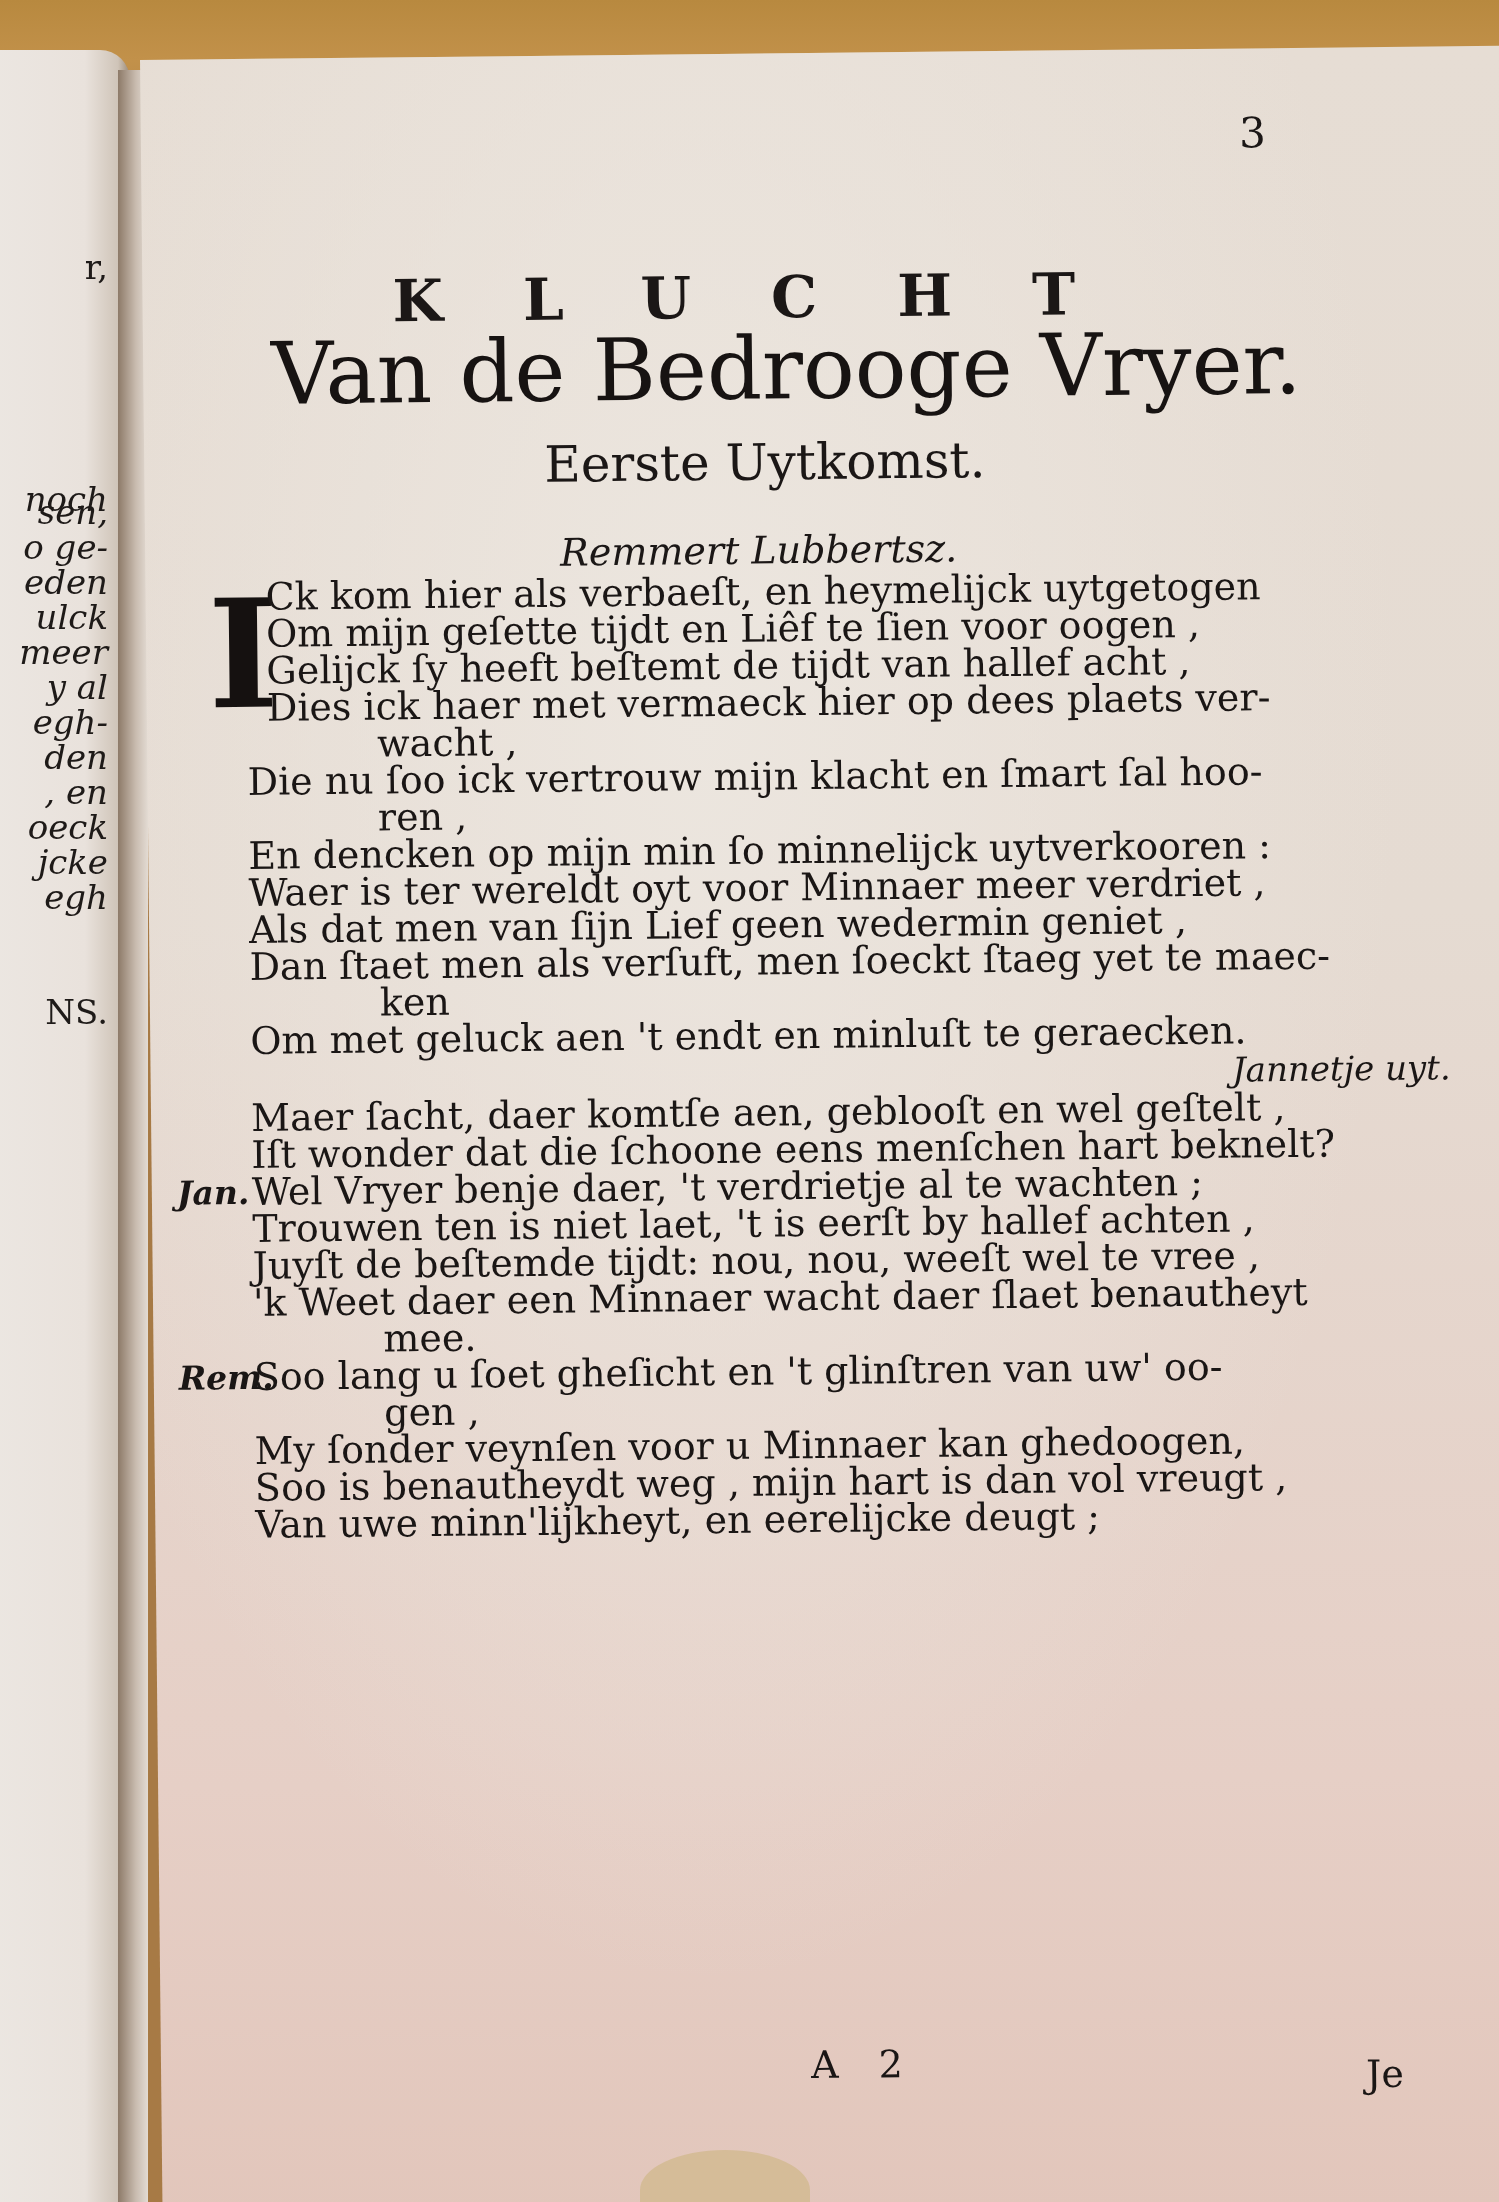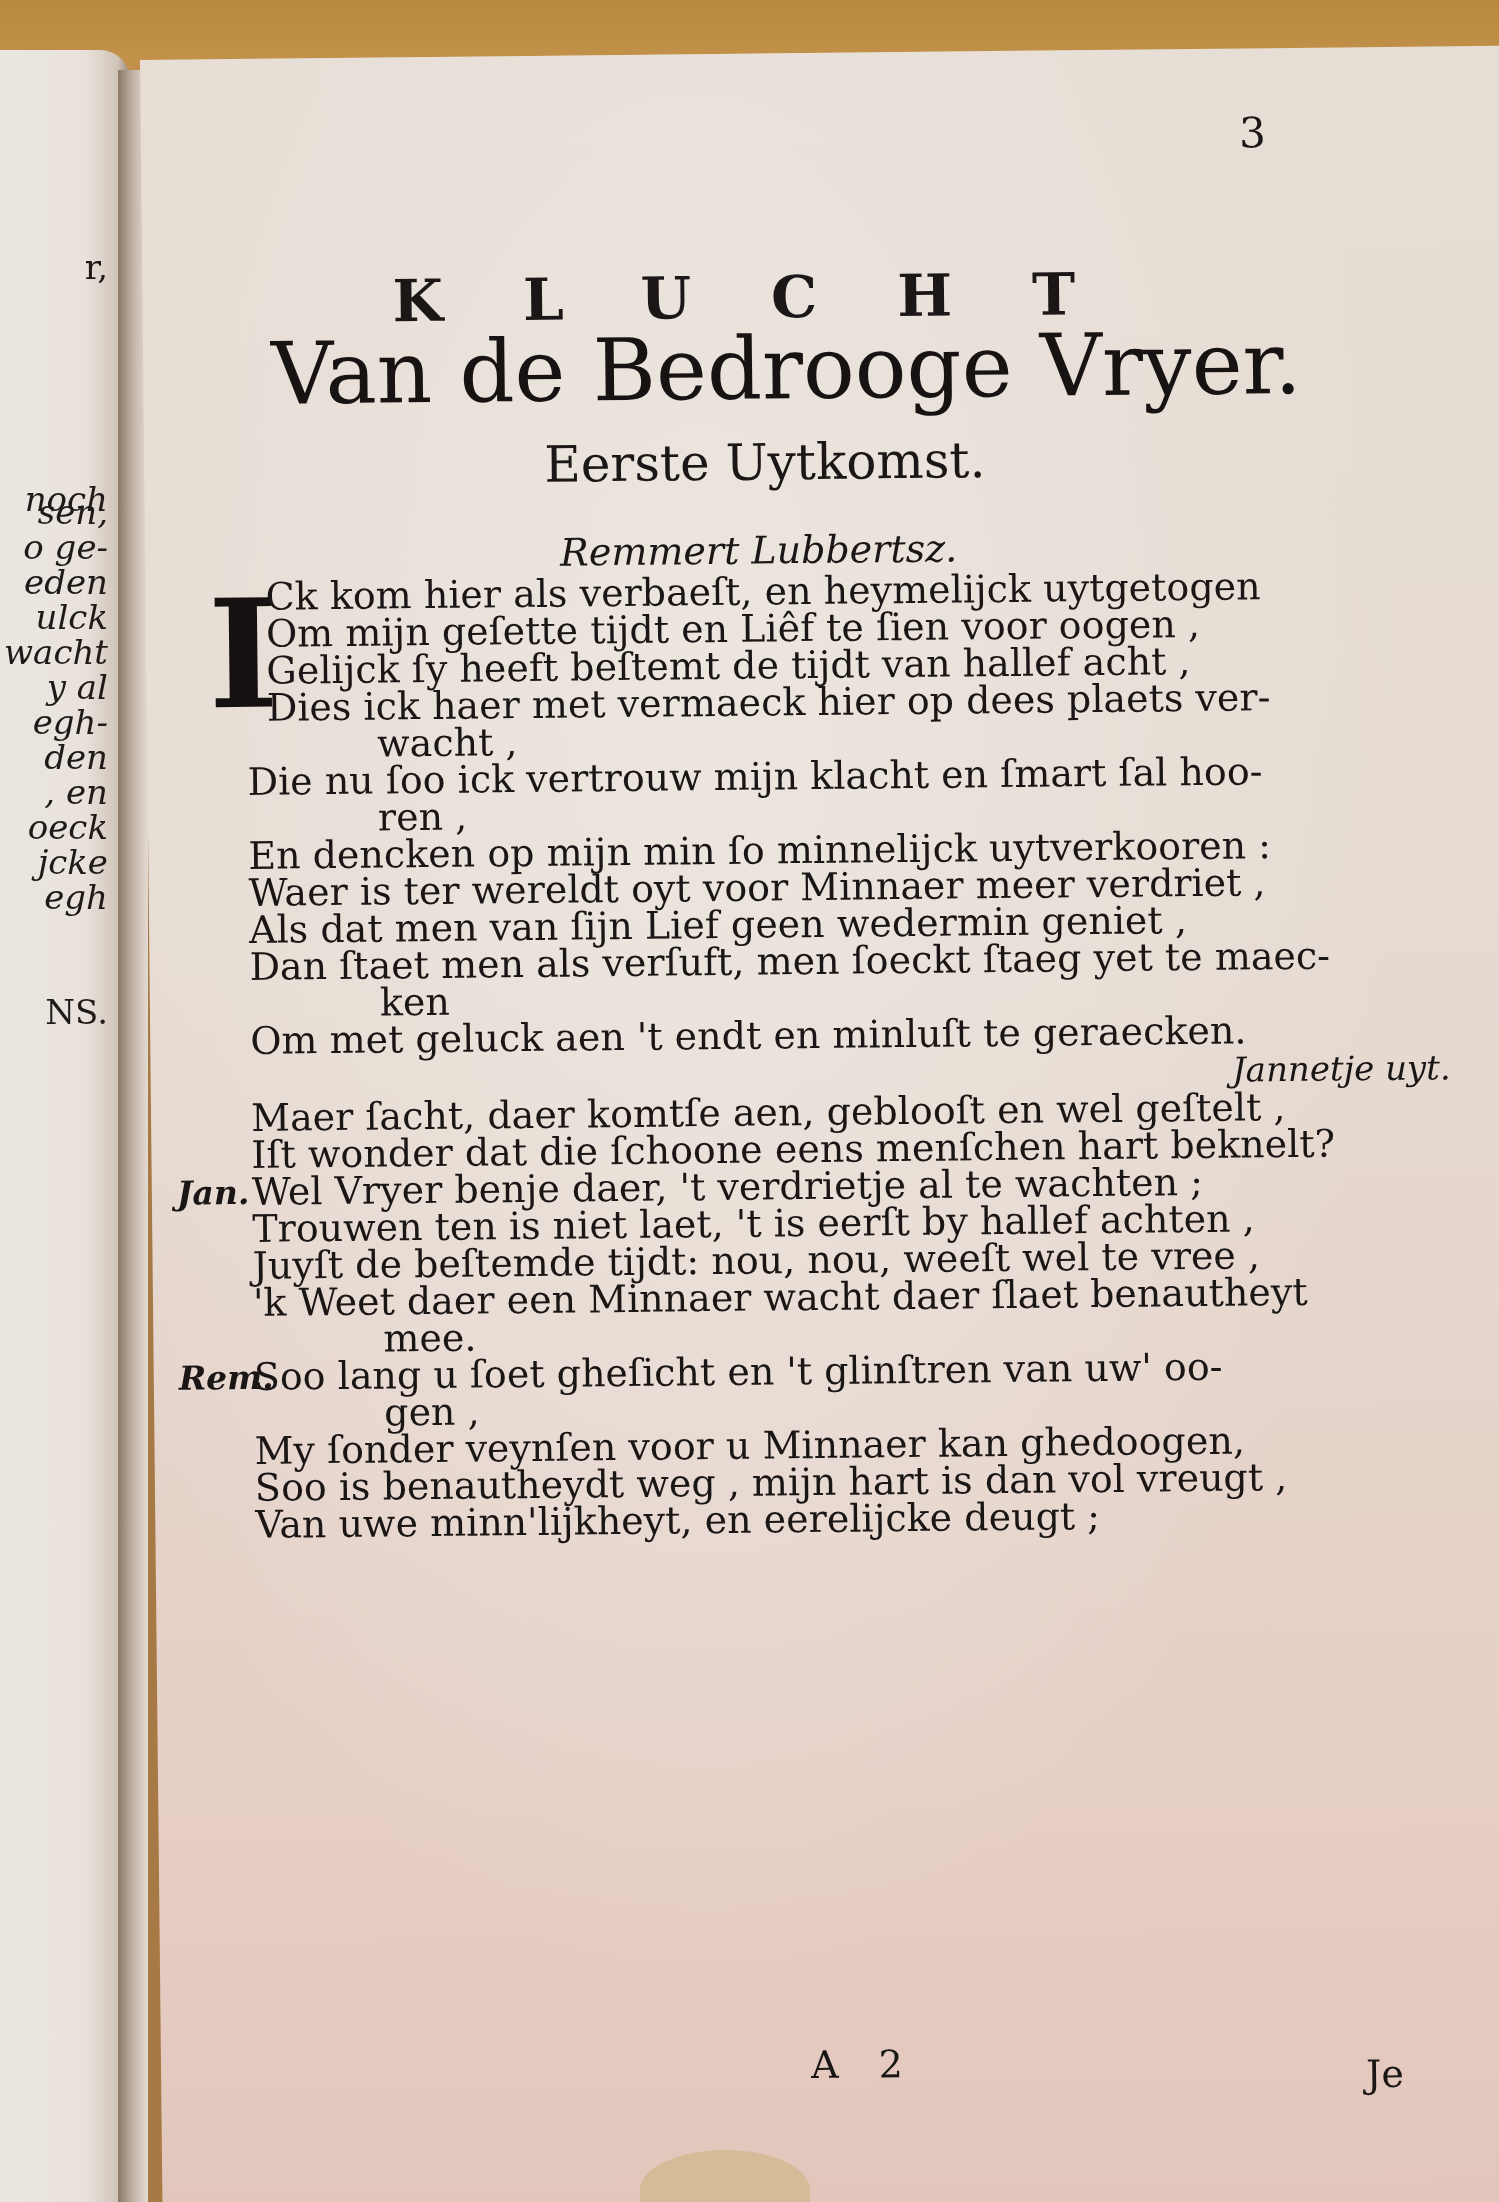--- a/index.html
+++ b/index.html
@@ -89,21 +89,21 @@
 
 <div class="desk"></div>
 
 <div class="left-page" id="leftPage">
     <div class="frag upright" style="top: 200px;">r,</div>
     <div class="frag" style="top: 432px; font-style: italic;">noch</div>
     <div class="frag" style="top: 445px;">sen,</div>
     <div class="frag" style="top: 480px;">o ge-</div>
     <div class="frag" style="top: 515px;">eden</div>
     <div class="frag" style="top: 550px; margin-left: 32px;">ulck</div>
-    <div class="frag" style="top: 585px;">wacht</div>
+    <div class="frag" style="top: 585px;">meer</div>
     <div class="frag" style="top: 620px; font-style: italic;">y al</div>
     <div class="frag" style="top: 655px;">egh-</div>
     <div class="frag" style="top: 690px;">den</div>
     <div class="frag" style="top: 725px;">, en</div>
     <div class="frag" style="top: 760px;">oeck</div>
     <div class="frag" style="top: 795px; text-align: center;">jcke</div>
     <div class="frag" style="top: 830px;">egh</div>
     <div class="frag upright" style="top: 945px;">NS.</div>
   </div>
 <div class="gutter"></div>

